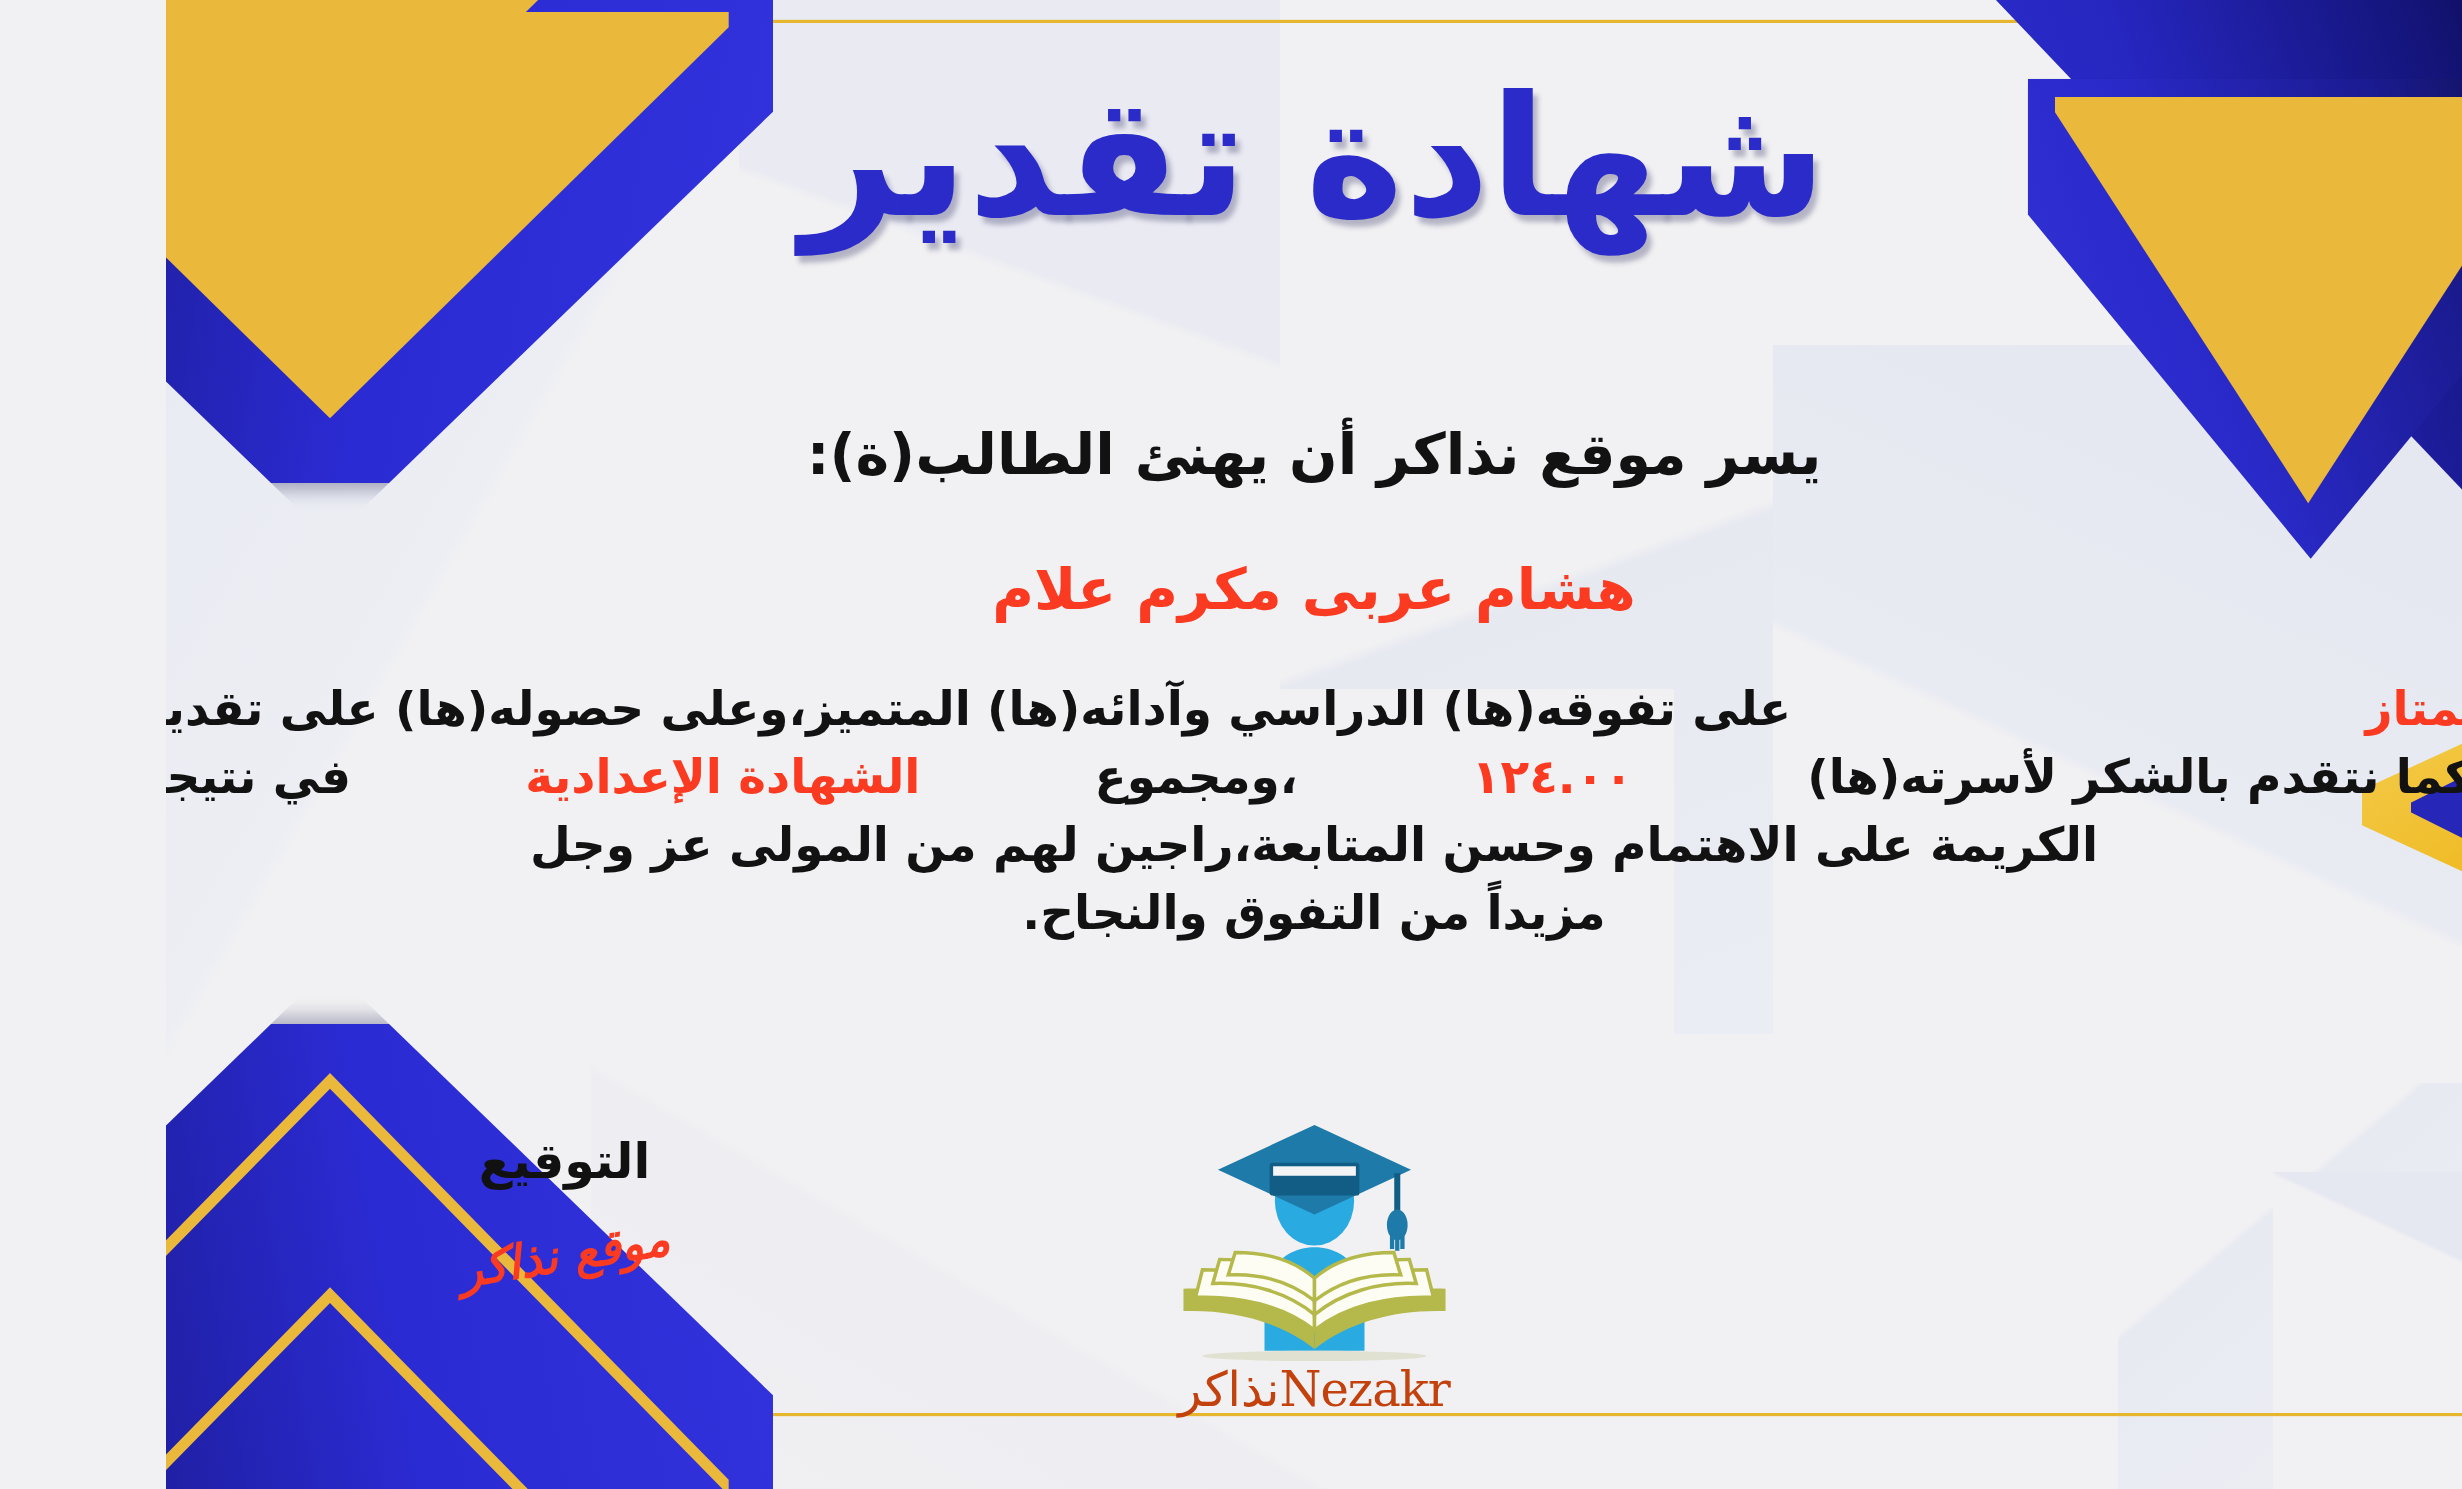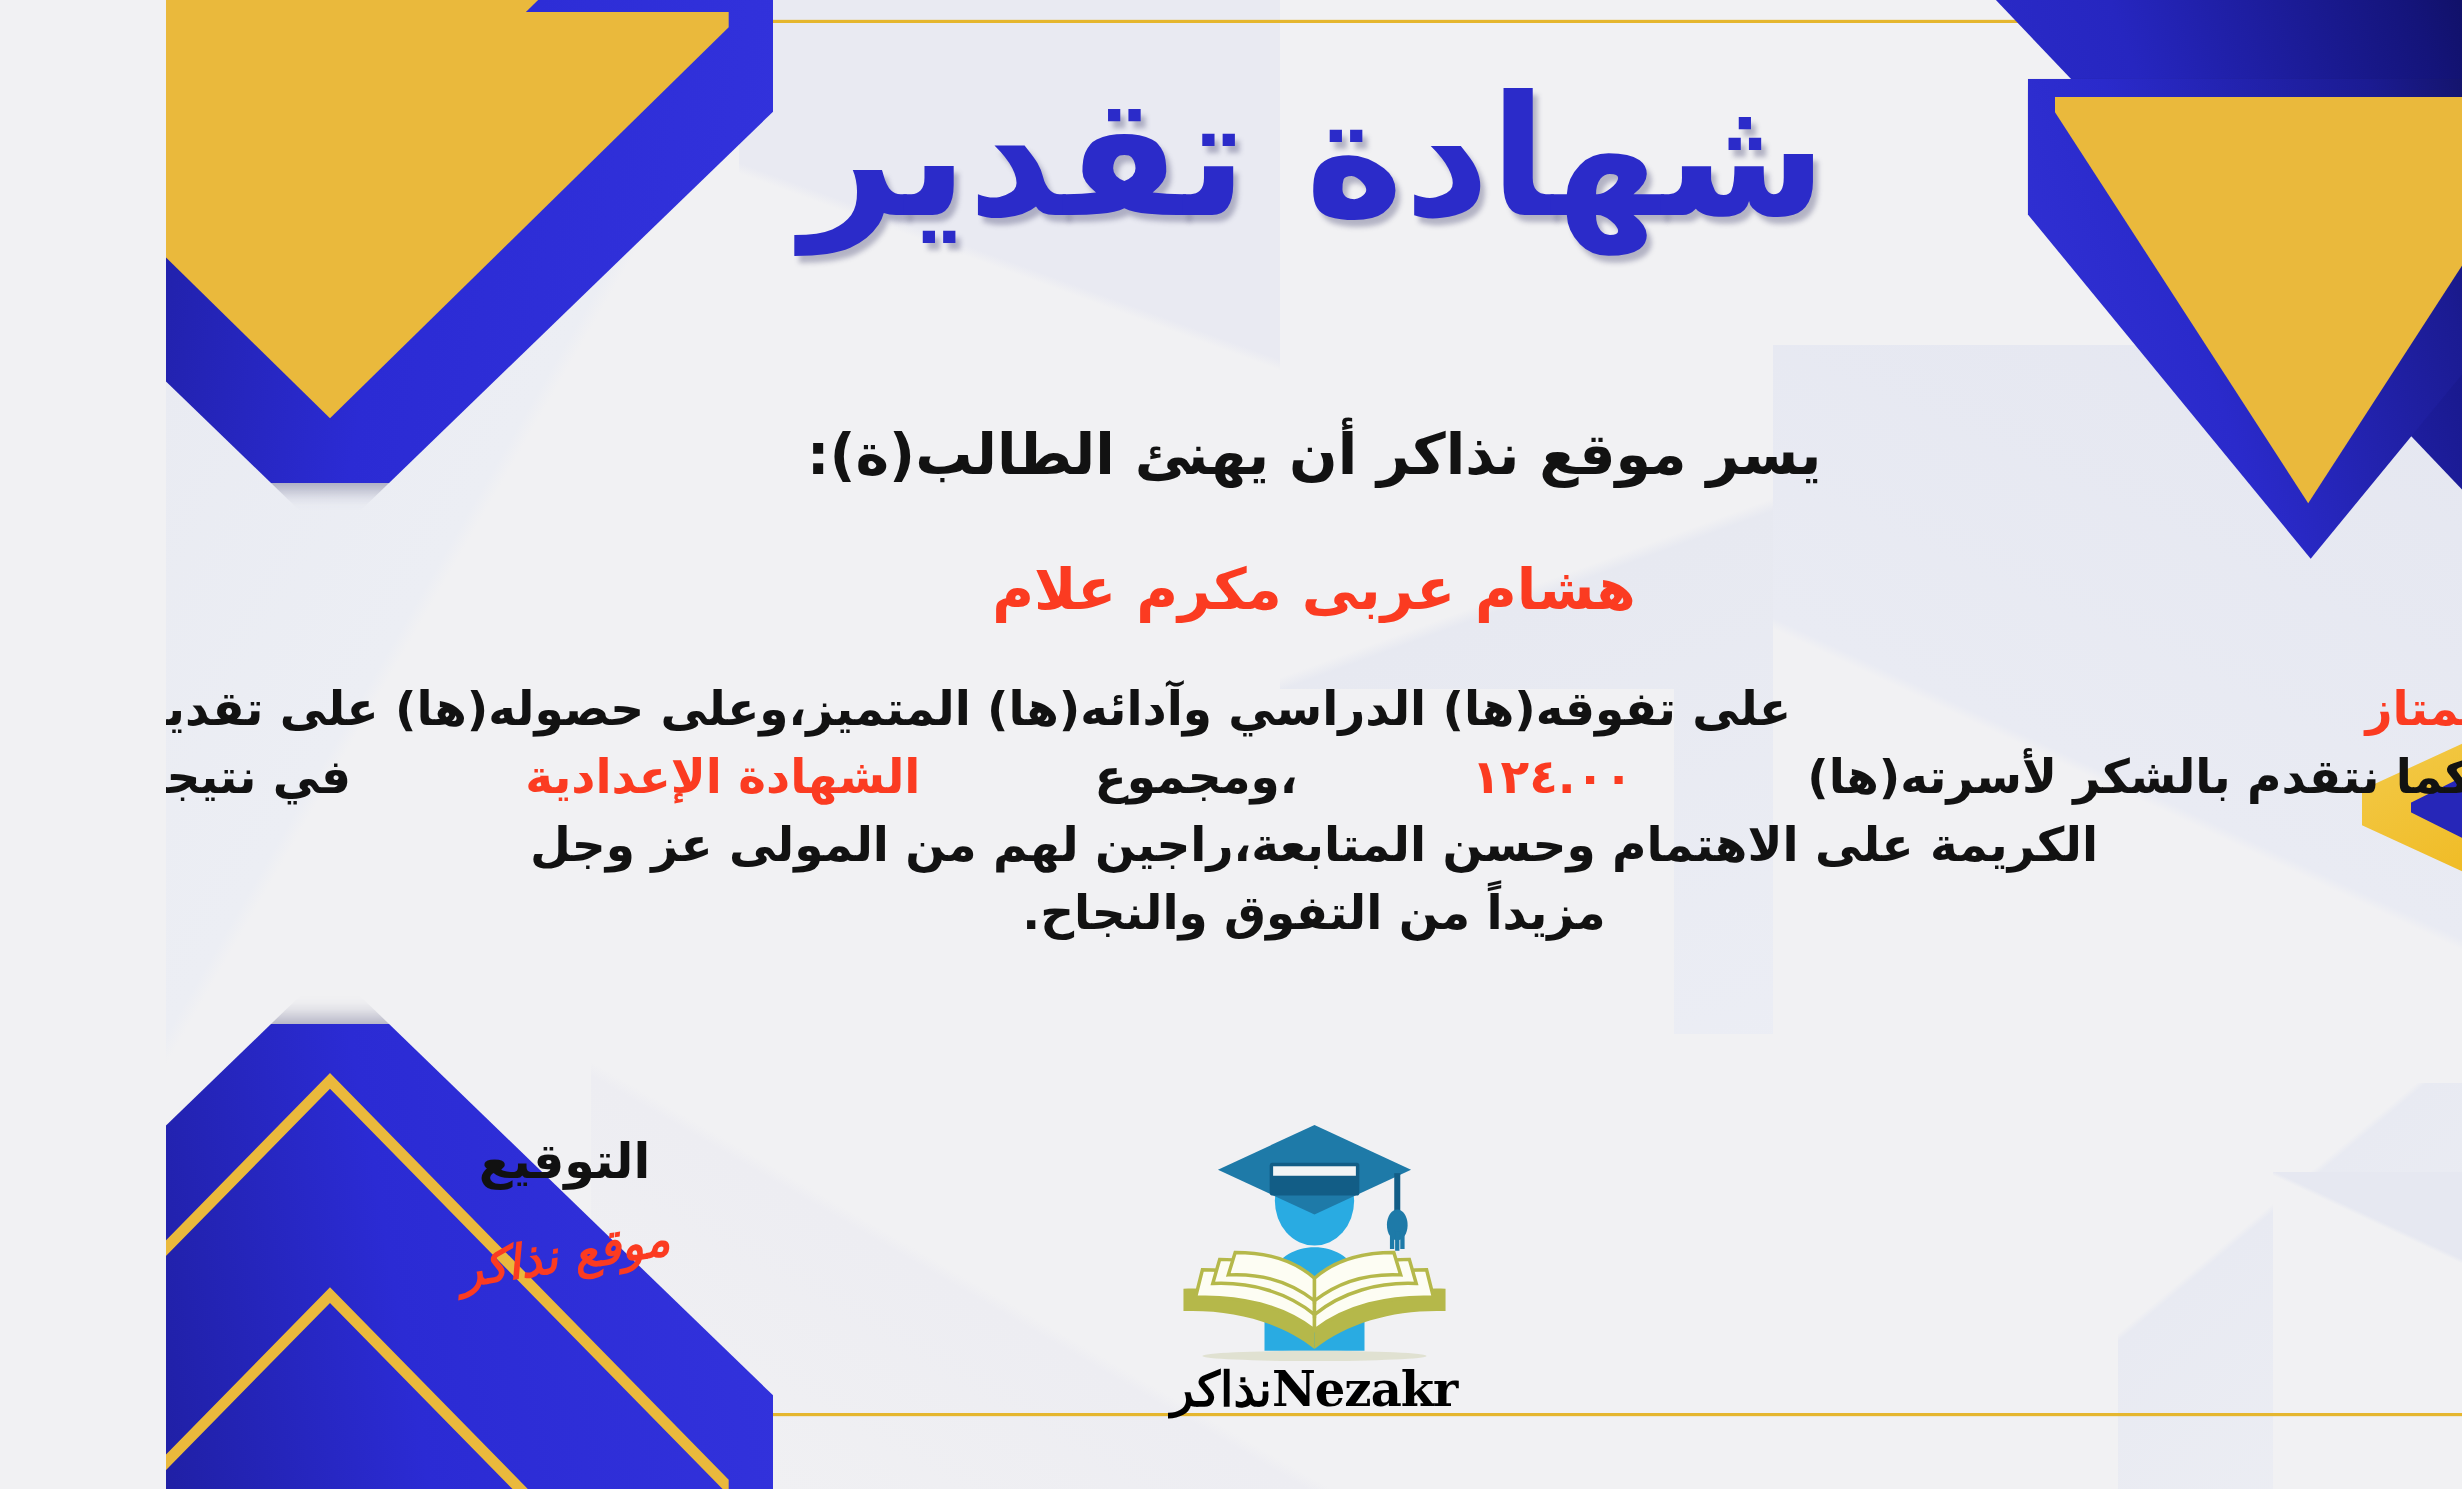--- a/index.html
+++ b/index.html
@@ -174,21 +174,21 @@
     font-style:italic; font-weight:700;
     transform:rotate(-9deg);
     display:inline-block;
   }
 
   
   .logo { position:absolute; left:0; right:0; top:1118px; }
   .logo-inner { display:inline-block; width:424px; }
   .logo-text {
     margin-top:-8.9px;
-    font-size:48px; font-weight:700; color:#000000;
+    font-size:48px; font-weight:400; color:#c2410c;
     font-family:"DejaVu Serif","Liberation Serif",serif;
     letter-spacing:-1px;
   }
 </style>
 </head>
 <body>
 
 <div id="cert">
 
   <div class="bg-poly bg-a"></div>

